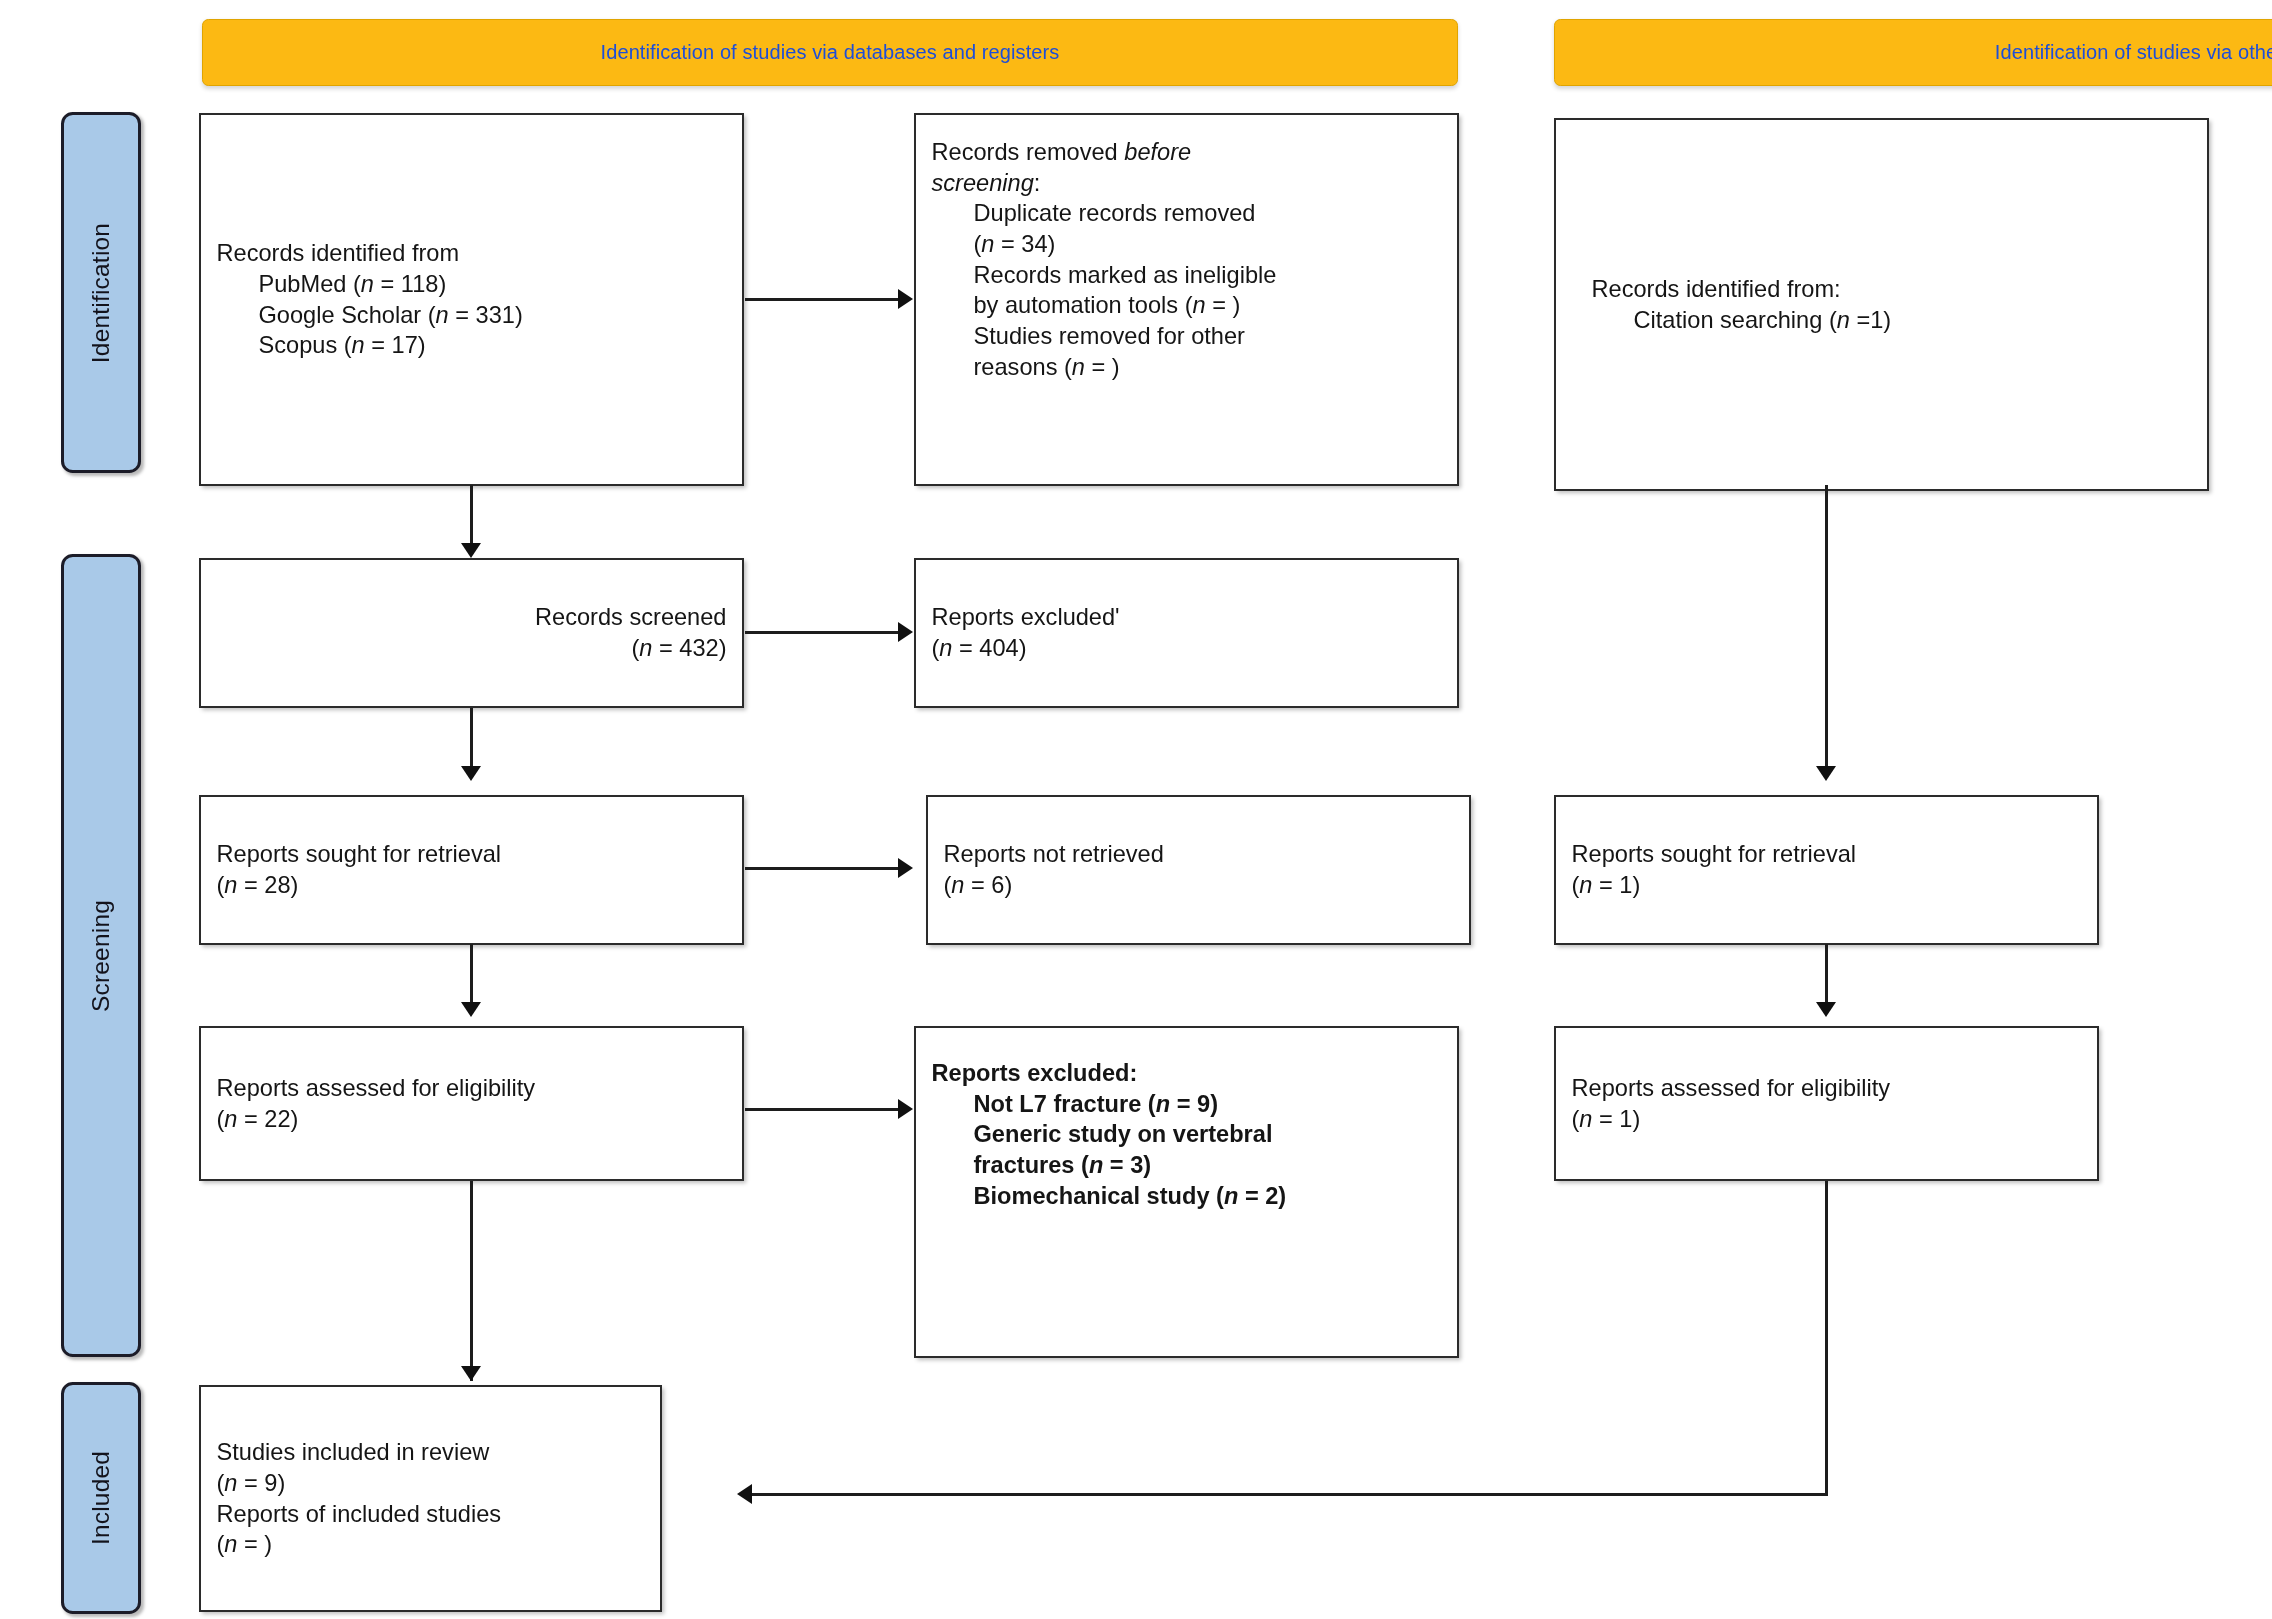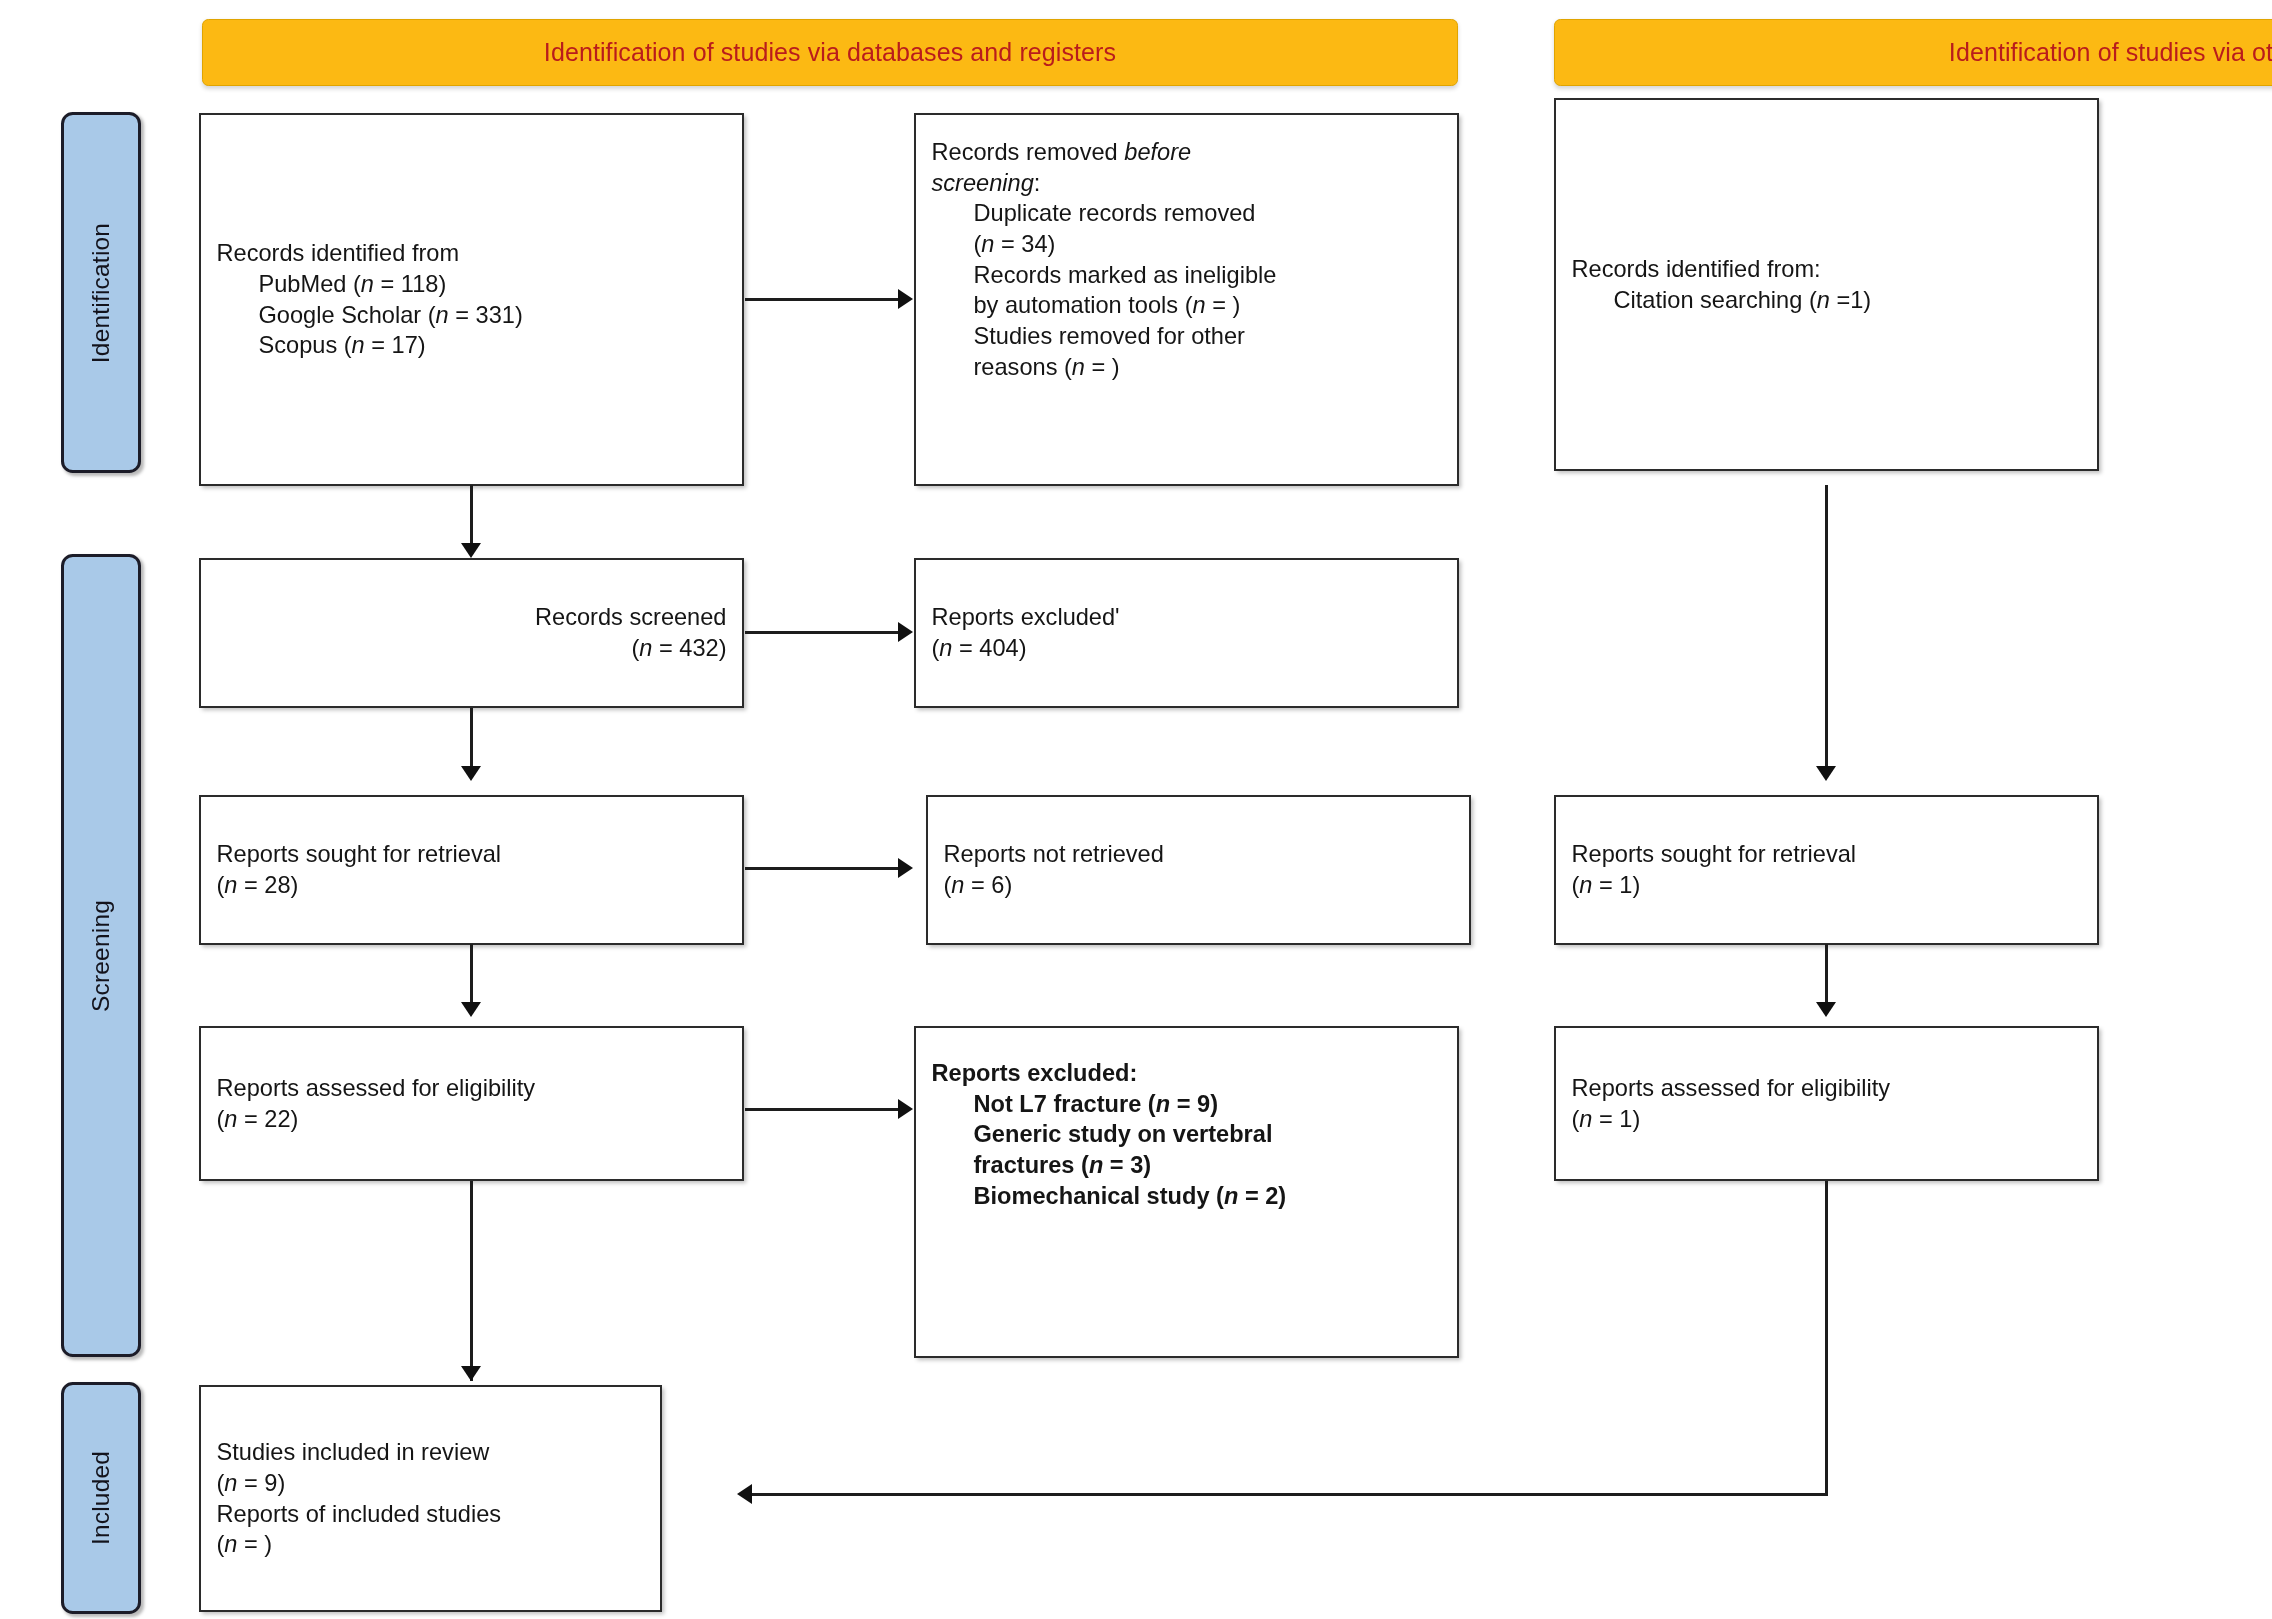--- a/index.html
+++ b/index.html
@@ -26,23 +26,23 @@
     background: #fcb913;
     border: 1.8px solid #e0a400;
     border-radius: 6.4px;
     box-sizing: border-box;
     display: flex;
     align-items: center;
     justify-content: center;
     box-shadow: 0 2.7px 4.5px rgba(0,0,0,0.16);
   }
   .phase-bar span {
-    font-size: 25px;
+    font-size: 20px;
     font-weight: 400;
-    color: #b91c1c;
+    color: #1d4ed8;
     letter-spacing: 0.1px;
     white-space: nowrap;
   }
 
   
   .stage-label {
     position: absolute;
     background: #a9c9e8;
     border: 3.2px solid #1c1c28;
     border-radius: 11.8px;
@@ -246,21 +246,21 @@
 
   <div class="node" style="left:199px; top:1385px; width:463px; height:227px;">
     <div class="node-text">
       <div class="ln">Studies included in review</div>
       <div class="ln">(<i class="nvar">n</i> = 9)</div>
       <div class="ln">Reports of included studies</div>
       <div class="ln">(<i class="nvar">n</i> = )</div>
     </div>
   </div>
 
-  <div class="node" style="left:1554px; top:98px; width:545px; height:373px;">
+  <div class="node" style="left:1554px; top:118px; width:655px; height:373px;padding-left:20px;">
     <div class="node-text">
       <div class="ln">Records identified from:</div>
       <div class="ln indent">Citation searching (<i class="nvar">n</i> =1)</div>
     </div>
   </div>
 
   <div class="vline" style="left:1825px; top:485px; width:2.7px; height:291px;"></div>
   <div class="arrow-down" style="left:1816px; top:766px;"></div>
 
   <div class="node" style="left:1554px; top:795px; width:545px; height:150px;">

